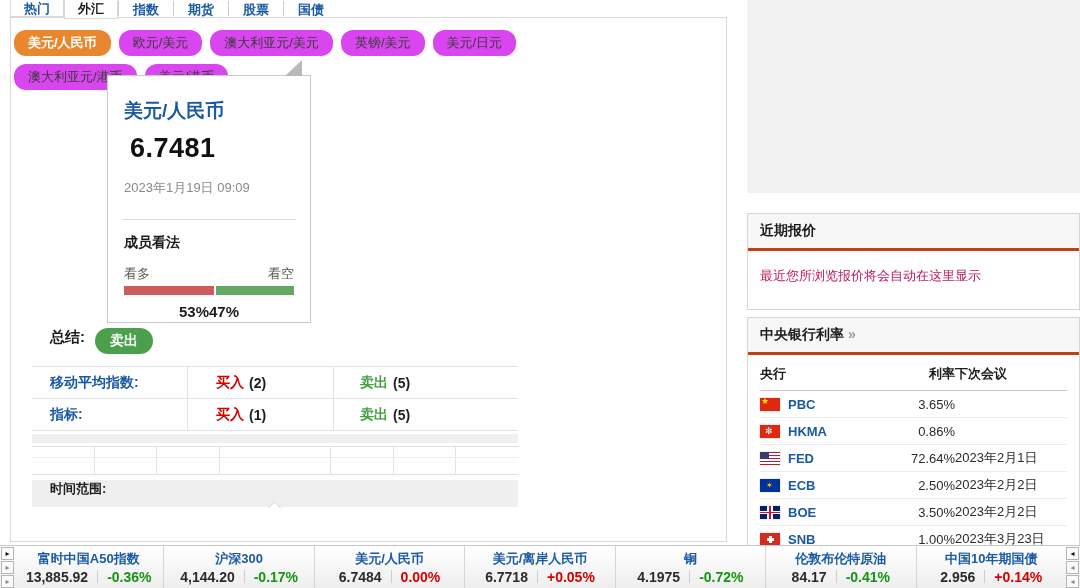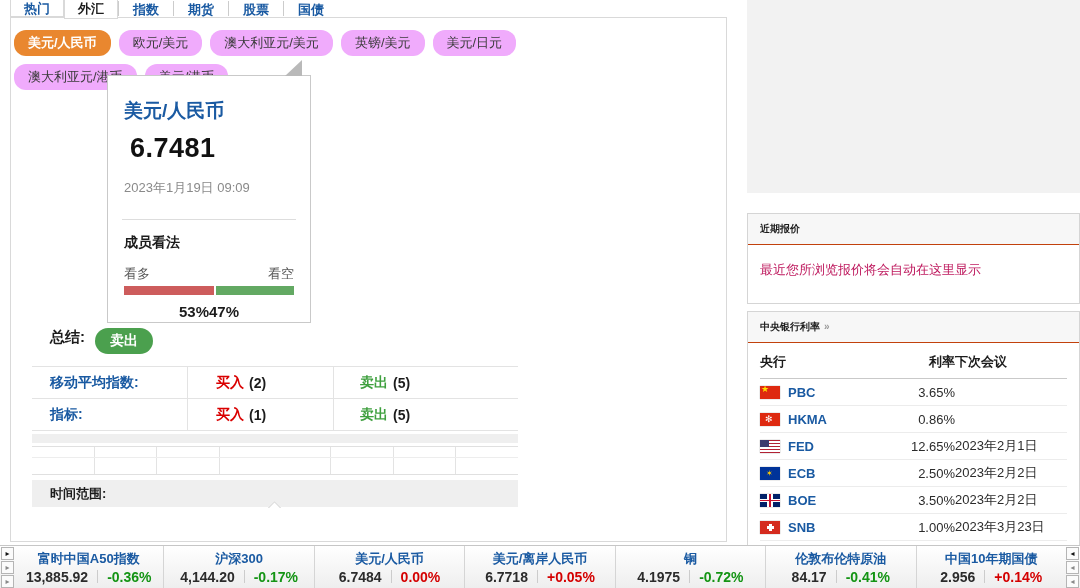--- a/index.html
+++ b/index.html
@@ -10,21 +10,21 @@
   
   .tabbar{position:absolute;left:10px;top:0;height:17px;display:flex;align-items:stretch;z-index:6;font-size:13px;font-weight:bold}
   .tab{display:flex;padding:0 13px;color:var(--link_blue);cursor:pointer;box-sizing:border-box}
   .tab.boxed{border:1px solid #d9d9d9;border-top:none}
   .tab.boxed.active{background:#fff;height:19px;color:#1c1c1c;z-index:7}
   .tab.plain{align-self:center;height:15px;padding:0 14px;border-left:1px solid #ccc}
 
   
   .panel{position:absolute;left:10px;top:17px;width:717px;height:525px;background:#fff;border:1px solid #d9d9d9;box-sizing:border-box}
   .pills{padding:12px 10px 0 3px;display:flex;flex-wrap:wrap;gap:8px;width:630px}
-  .pill{display:inline-block;padding:4px 14px;background:#f0abfc;border-radius:12px;color:#3a3a3a;font-size:13px;cursor:pointer;white-space:nowrap}
+  .pill{display:inline-block;padding:4px 14px;background:#d946ef;border-radius:12px;color:#3a3a3a;font-size:13px;cursor:pointer;white-space:nowrap}
   .pill.active{background:var(--accent_orange);color:#fff;font-weight:bold}
 
   
   .qcard{position:absolute;left:96px;top:57px;width:174px;height:218px;background:#fff;border:1px solid #c9c9c9;padding:14px;z-index:5}
   .qarrow{position:absolute;top:-16px;right:8px;width:0;height:0;border-left:17px solid transparent;border-bottom:16px solid #b9b9b9}
   .qtitle{display:block;color:var(--link_blue);font-size:19px;font-weight:bold;margin:8px 0 0 2px;cursor:pointer}
   .qprice{font-size:27px;font-weight:bold;color:#111;margin:9px 0 0 8px;letter-spacing:.5px}
   .qtime{color:#8a8a8a;font-size:13px;margin:15px 0 0 2px}
   .qdiv{border:none;border-top:1px solid #ddd;margin:22px 0 0}
   .qsent{font-weight:bold;font-size:14px;margin:14px 0 0 2px;color:#1c1c1c}
@@ -49,33 +49,33 @@
   .cnt{font-weight:bold;color:#1c1c1c}
   .graystrip{height:9px;background:#efefef;margin:3px 0}
   .pivot{border-top:1px solid #e0e0e0;border-bottom:1px solid #e0e0e0}
   .prow{display:flex}
   .prow.head{border-bottom:1px solid #ededed;font-weight:bold;font-size:14px;color:#1c1c1c}
   .pcell{flex:1;text-align:center;padding:5px 0;border-right:1px solid #e3e3e3}
   .pcell:last-child{border-right:none}
   .pcell.wide{flex:1.8}
   .pcell.link{color:var(--link_blue);cursor:pointer}
   .prow.vals .pcell{font-size:13px;padding:8px 0;color:#2b2b2b}
-  .tfbar{position:relative;display:flex;align-items:center;gap:16px;background:#efefef;height:27px;padding-left:18px;margin-top:5px;font-size:13px}
+  .tfbar{position:relative;display:flex;align-items:flex-start;gap:16px;background:#efefef;height:27px;padding-left:18px;margin-top:5px;font-size:13px}
   .tflabel{font-weight:bold;color:#1c1c1c}
   .tf{color:var(--link_blue);cursor:pointer}
   .tf.active{color:#1c1c1c;font-weight:bold}
   .notch{position:absolute;left:238px;bottom:-5px;width:9px;height:9px;background:#fff;transform:rotate(45deg);box-shadow:inset 1px 1px 0 #d8d8d8}
 
   
   .side{position:absolute;left:747px;top:0;width:333px}
   .adbox{height:193px;background:#f2f2f2}
   .box{border:1px solid #d5d5d5;background:#fff;box-sizing:border-box}
   .box.recent{margin-top:20px}
   .box.cbank{margin-top:7px}
-  .box-head{background:#f7f7f7;border-bottom:1px solid #c2410c;padding:8px 12px;font-size:10px;font-weight:bold;color:#1c1c1c}
+  .box-head{background:#f7f7f7;border-bottom:3px solid #c2410c;padding:8px 12px;font-size:14px;font-weight:bold;color:#1c1c1c}
   .recent .box-body{padding:16px 12px 24px;color:#be185d;font-size:13px}
   .more{color:#999;font-weight:bold;margin-left:4px;cursor:pointer}
   .cbt{padding:0 12px 4px}
   .cb-head{display:flex;align-items:center;padding:10px 0 7px;border-bottom:1px solid #c9c9c9;font-weight:bold;font-size:13px;color:#1c1c1c}
   .c-bank{flex:1}
   .c-rate{width:44px;text-align:right}
   .c-date{width:112px;text-align:left}
   .cb-row{display:flex;align-items:center;height:27px;border-bottom:1px solid #ececec;font-size:13px;color:#2b2b2b;box-sizing:border-box}
   .cb-bankwrap{flex:1;display:flex;align-items:center}
   .cb-bank{color:var(--link_blue);font-weight:bold;cursor:pointer}
@@ -289,21 +289,21 @@
                 <a class="cb-bank">HKMA</a>
               </span>
               <span class="c-rate">0.86%</span>
               <span class="c-date"></span>
             </div>
             <div class="cb-row">
               <span class="cb-bankwrap">
                 <span class="flag flag-us"></span>
                 <a class="cb-bank">FED</a>
               </span>
-              <span class="c-rate">12.65%</span>
+              <span class="c-rate">72.64%</span>
               <span class="c-date">2023年2月1日</span>
             </div>
             <div class="cb-row">
               <span class="cb-bankwrap">
                 <span class="flag flag-eu"></span>
                 <a class="cb-bank">ECB</a>
               </span>
               <span class="c-rate">2.50%</span>
               <span class="c-date">2023年2月2日</span>
             </div>

